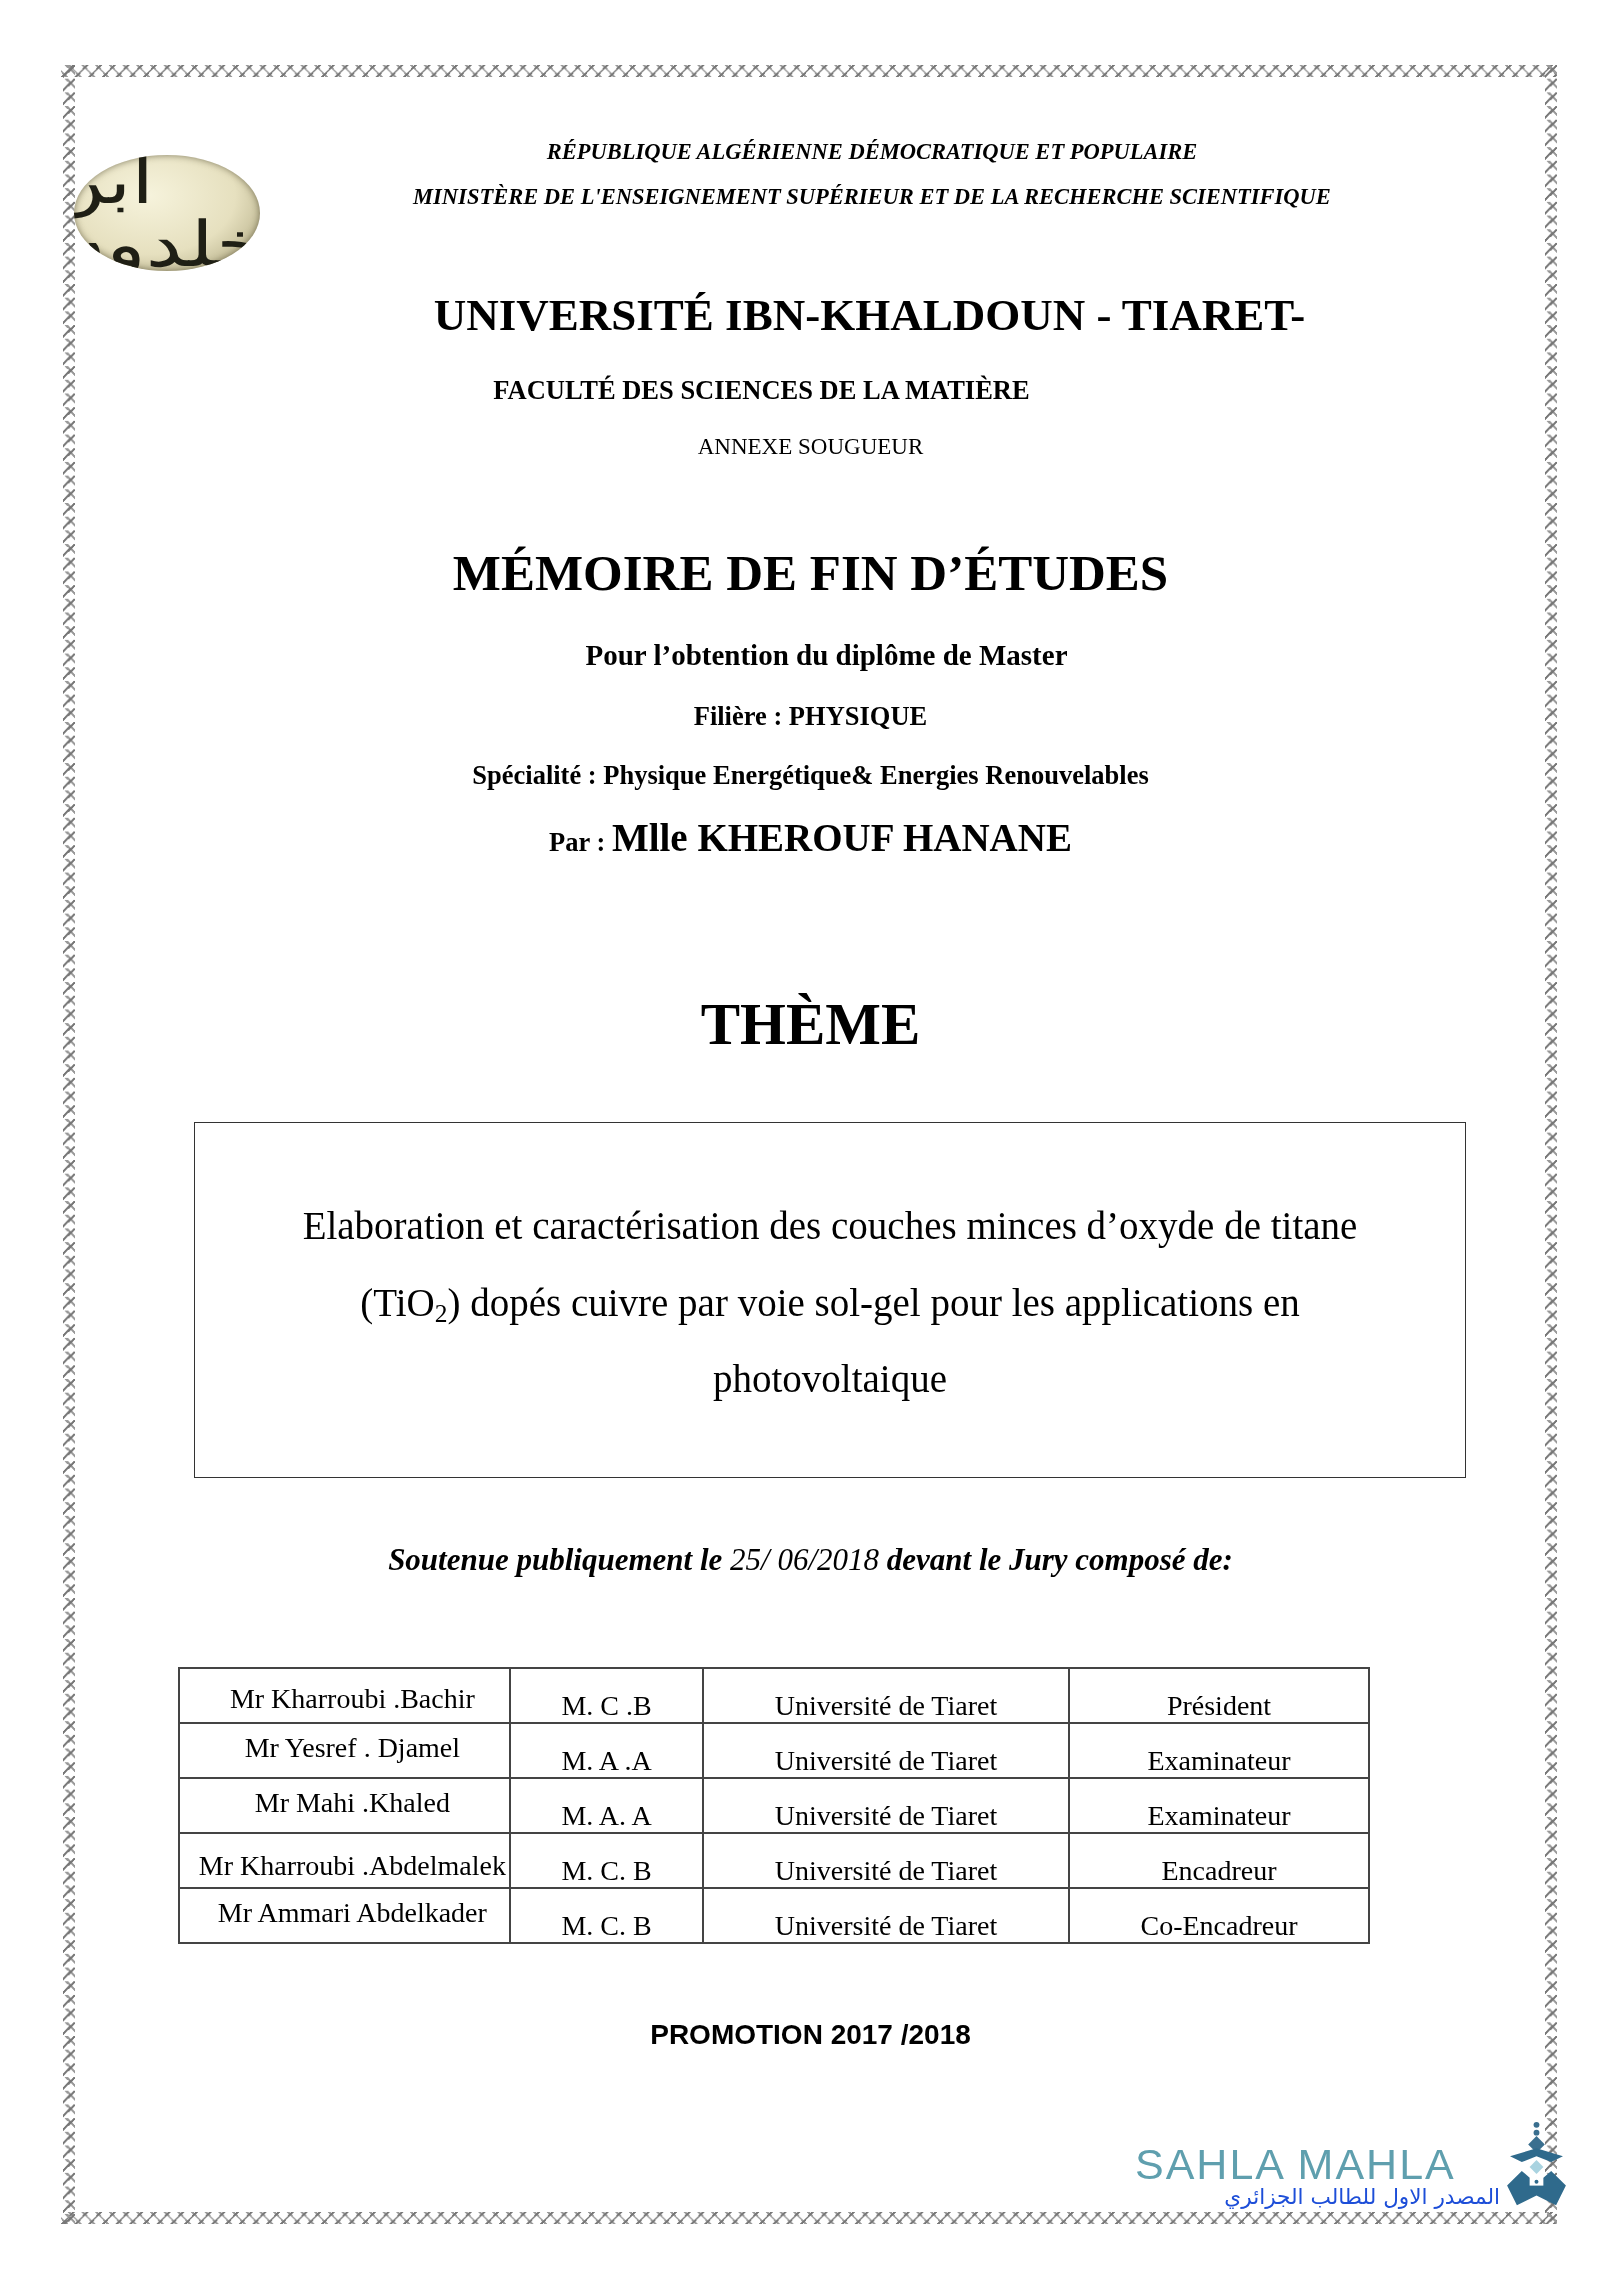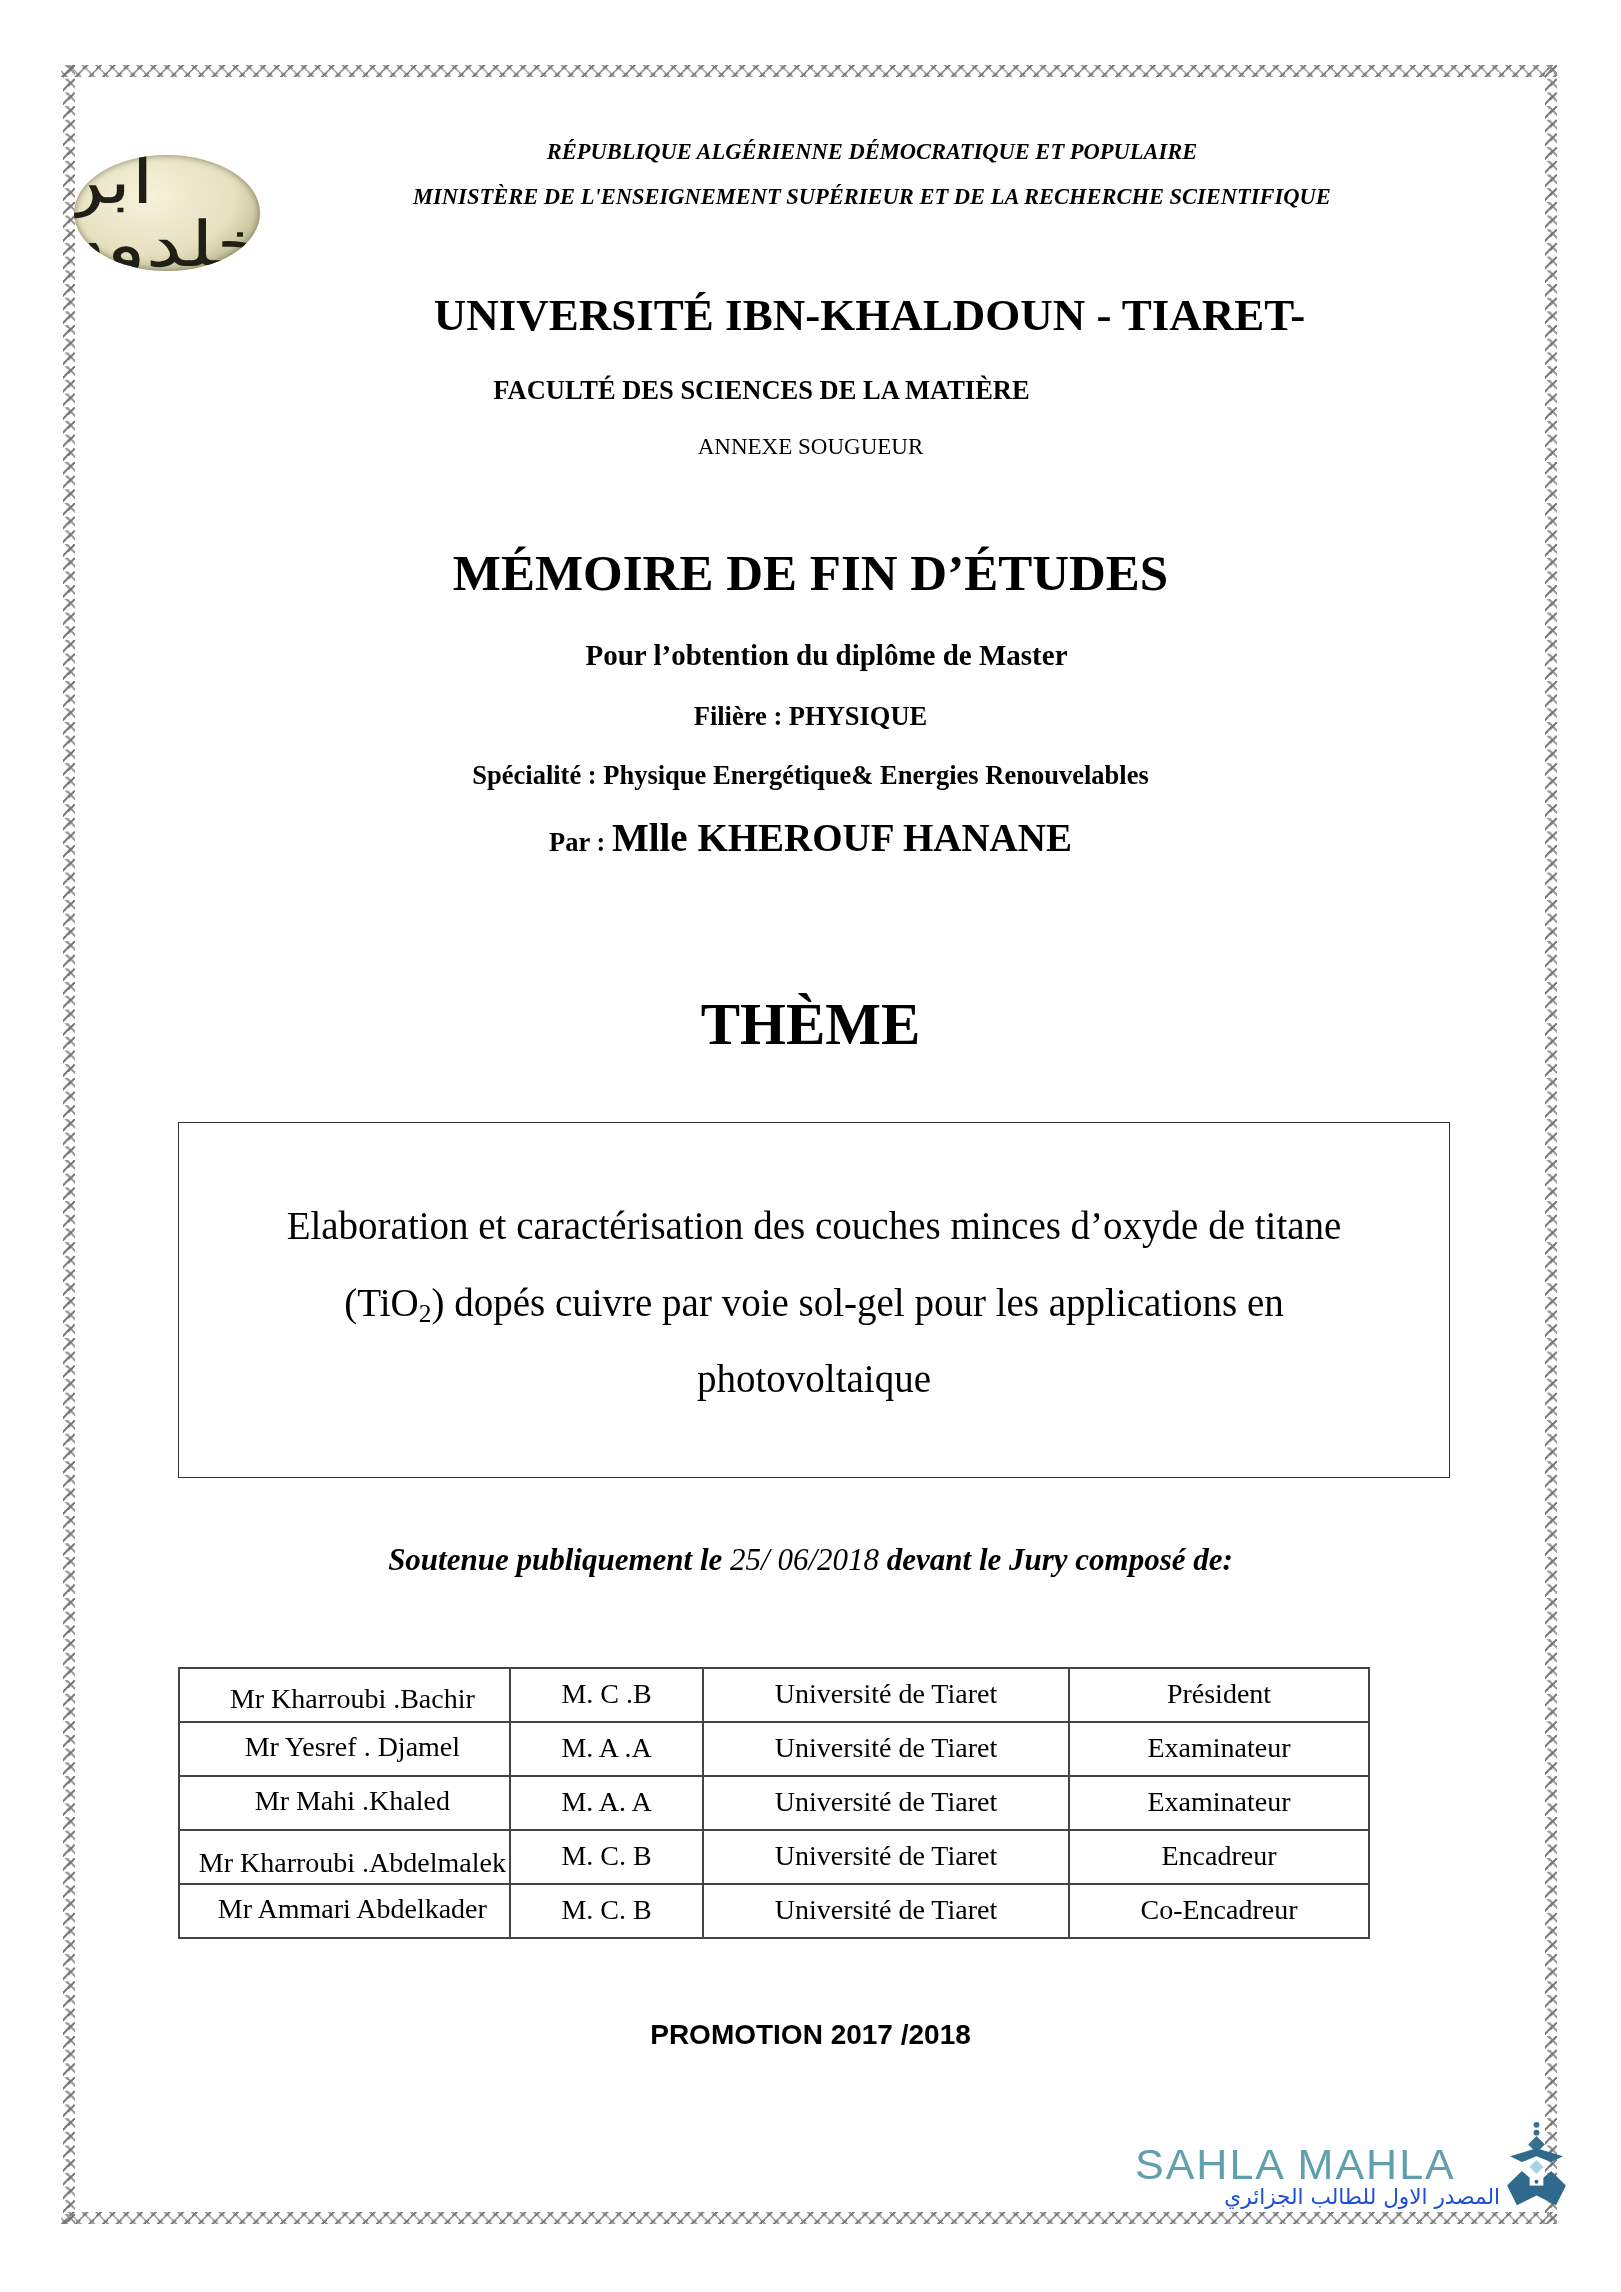--- a/index.html
+++ b/index.html
@@ -52,21 +52,21 @@
   #pour { top: 639px; font-size: 29px; font-weight: bold; margin-left: 16px; }
   #filiere { top: 701px; font-size: 26.5px; font-weight: bold; }
   #specialite { top: 760px; font-size: 26.5px; font-weight: bold; }
   #par { top: 815px; font-weight: bold; }
   #par .par-label { font-size: 26.5px; }
   #par .par-name { font-size: 39px; }
 
   #theme { top: 990px; font-size: 59px; font-weight: bold; }
 
   #theme-box {
-    position: absolute; left: 178px; top: 1122px; width: 1272px; height: 356px;
+    position: absolute; left: 194px; top: 1122px; width: 1272px; height: 356px;
     border: 1.5px solid #333; box-sizing: border-box;
   }
   #theme-box .line { position: absolute; left: 0; width: 100%; text-align: center; font-size: 39px; white-space: nowrap; }
   #theme-l1 { top: 80px; }
   #theme-l2 { top: 157px; }
   #theme-l3 { top: 233px; }
   sub { font-size: 25.5px; vertical-align: -5.9px; line-height: 0; }
 
   #soutenue { top: 1542px; font-size: 31px; font-weight: bold; font-style: italic; }
   #soutenue .date { font-weight: normal; }
@@ -74,21 +74,21 @@
   
   #jury {
     position: absolute; left: 178px; top: 1667px; border-collapse: collapse;
     font-size: 28px;
   }
   #jury td { border: 2px solid #444; height: 54px; padding: 0; vertical-align: top; box-sizing: border-box; }
   #jury td.c0 { width: 331px; padding-left: 15.7px; text-align: center; }
   #jury td.c1 { width: 193px; text-align: center; }
   #jury td.c2 { width: 366px; text-align: center; }
   #jury td.c3 { width: 300px; text-align: center; }
-  #jury td span { display: inline-block; padding-top: 9px; }
+  #jury td span { display: inline-block; padding-top: 21px; }
   #jury td.c0 span { padding-top: 13.7px; }
   #jury tr.r1 td.c0 span, #jury tr.r2 td.c0 span, #jury tr.r4 td.c0 span { padding-top: 7.8px; }
   #jury tr.r3 td.c0 span { padding-top: 15.7px; }
 
   #promo { top: 2019px; font-family: "Liberation Sans", sans-serif; font-size: 28px; font-weight: bold; }
 
   
   #wm-text { position: absolute; left: 1135px; top: 2140px; font-family: "Liberation Sans", sans-serif; font-size: 43px; color: #5f9fae; letter-spacing: 2px; white-space: nowrap; }
   #wm-arabic { position: absolute; left: 1137px; top: 2184px; width: 363px; text-align: right; font-family: "DejaVu Sans", sans-serif; font-size: 21.6px; color: #1d4ed8; white-space: nowrap; direction: rtl; }
   #wm-emblem { position: absolute; left: 1502px; top: 2117px; width: 69px; height: 98px; }

